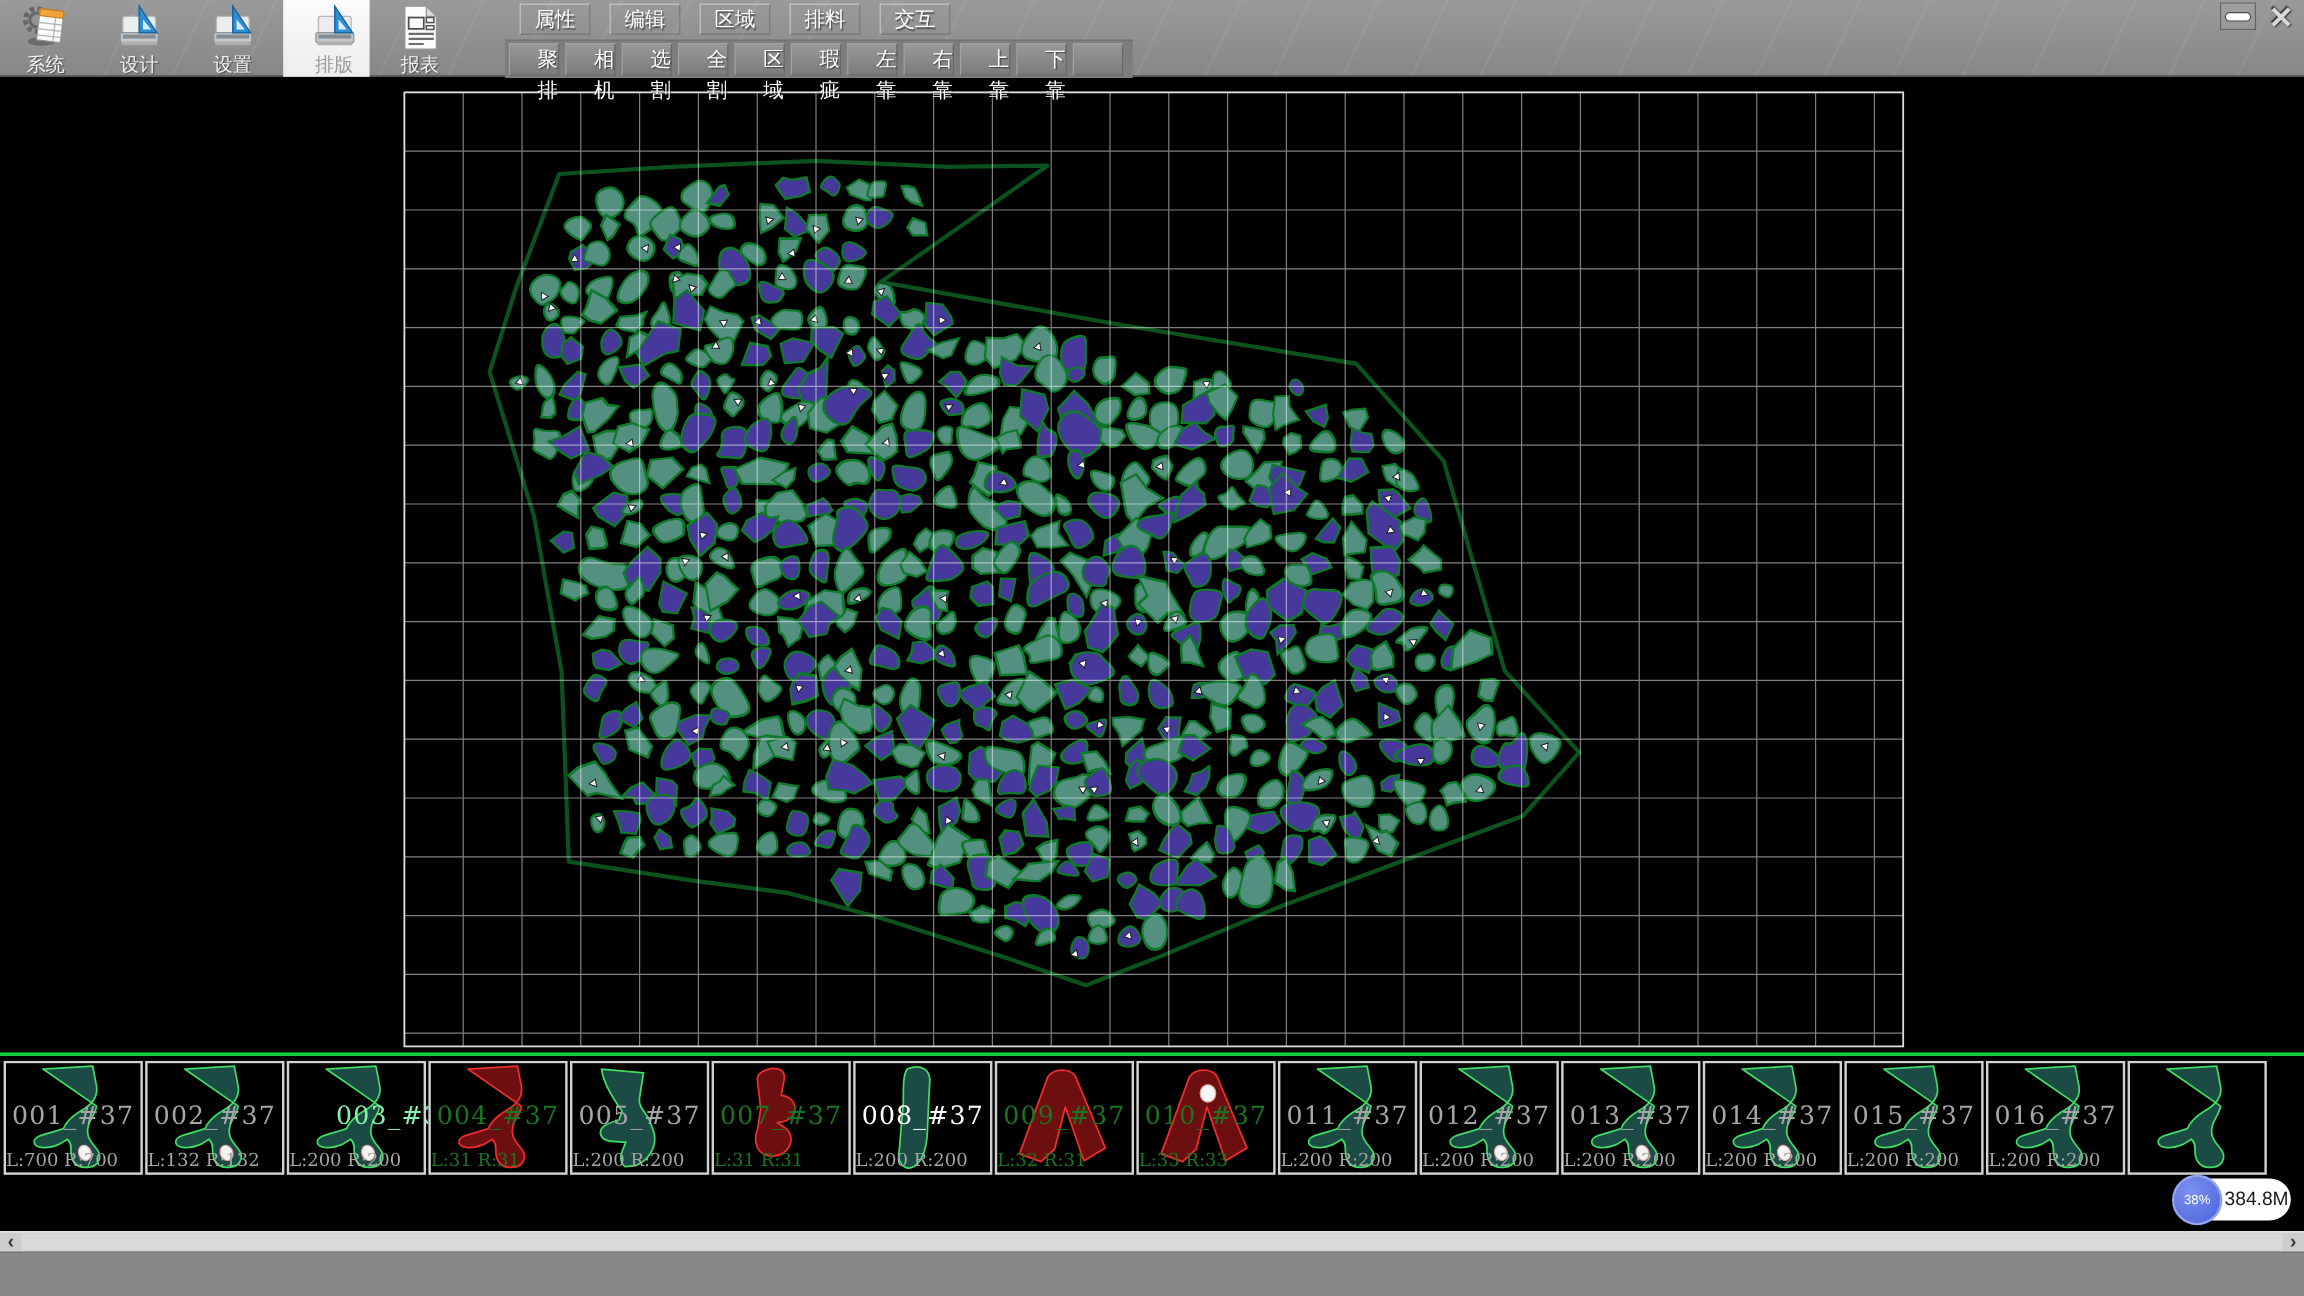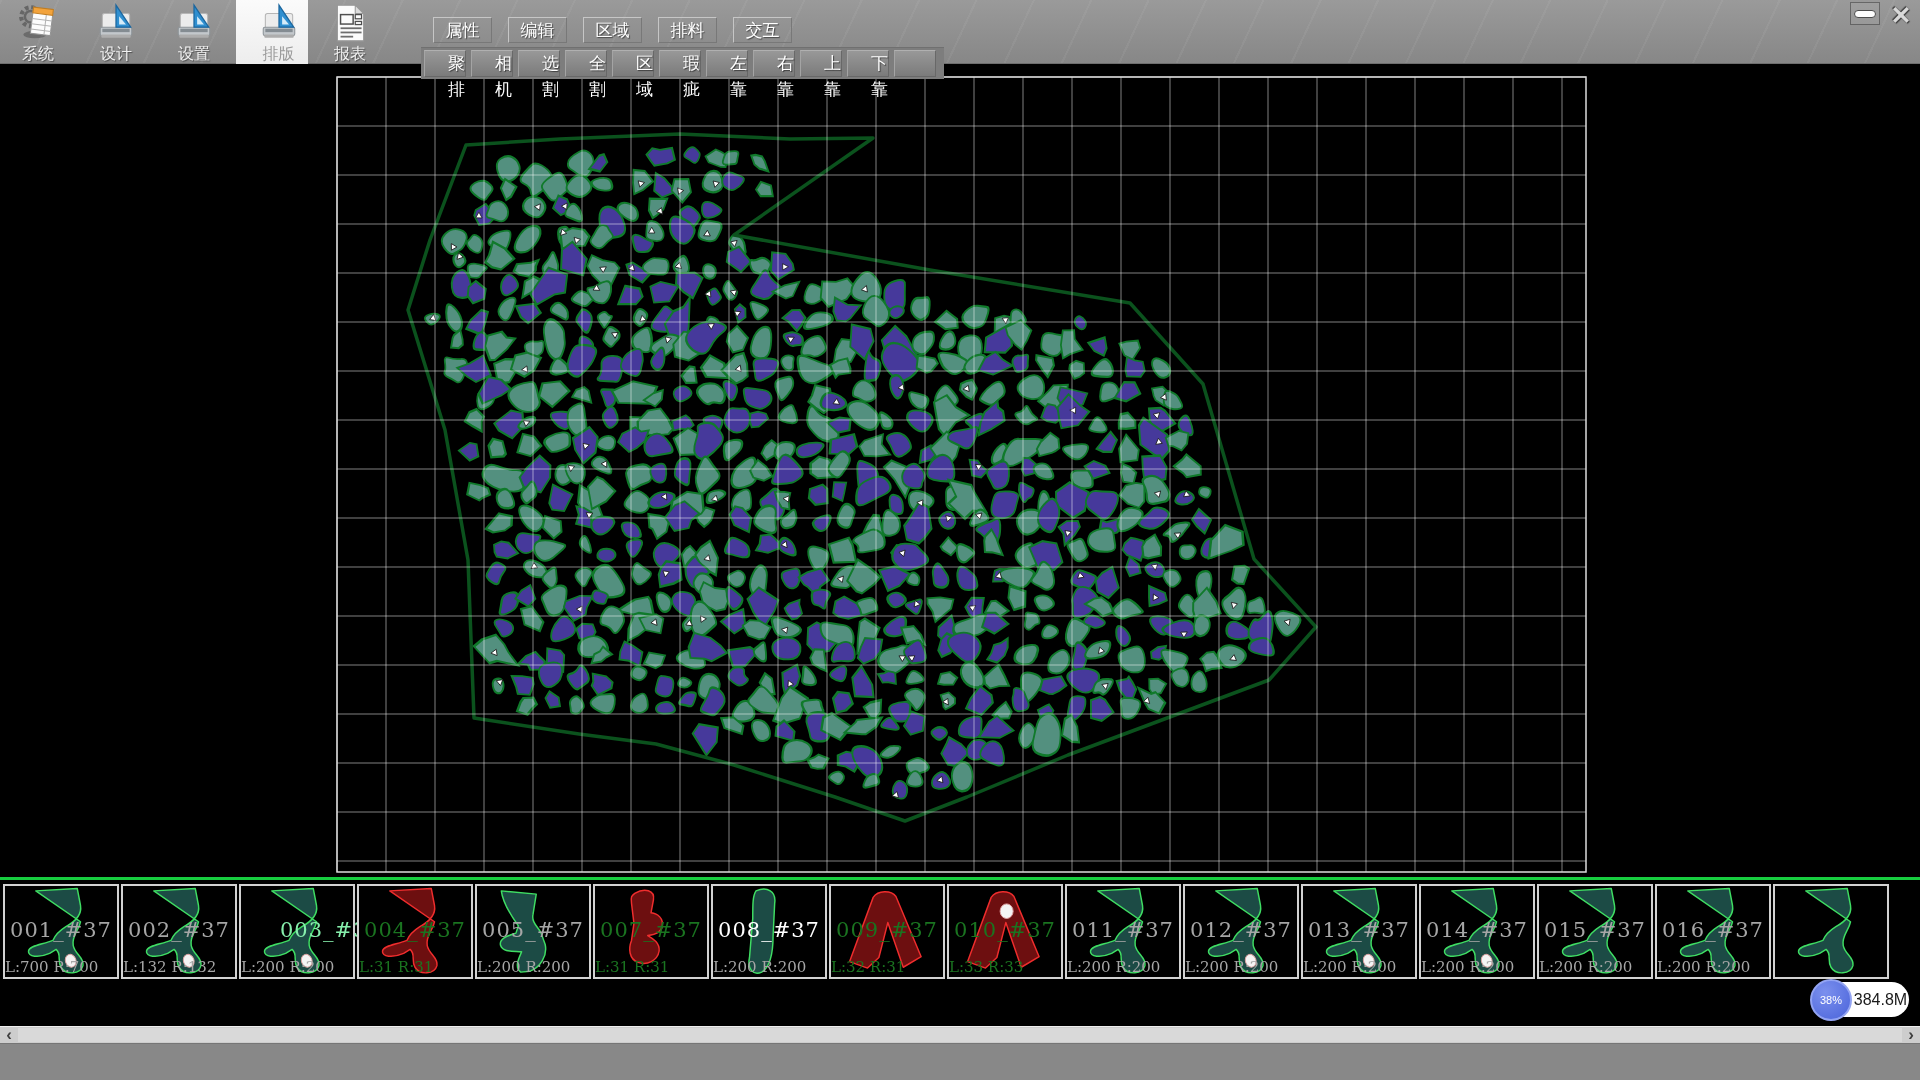--- a/index.html
+++ b/index.html
@@ -15,21 +15,21 @@
     border-bottom:1px solid #6e6e6e; z-index:20;
   }
   .appbar{ position:absolute; left:2px; top:0; height:64px; display:flex; }
   .app-btn{ width:72px; height:64px; display:flex; flex-direction:column; align-items:center; cursor:default; margin-right:6px; }
   .app-btn .ic{ flex:1; display:flex; align-items:center; justify-content:center; width:100%; padding-top:2px;}
   .app-btn .ic svg{ width:42px; height:42px; }
   .app-btn .lbl{ height:20px; font-size:16px; color:#f1f1f1; text-shadow:1px 1px 1px rgba(0,0,0,.45); }
   .app-btn.active{ background:linear-gradient(180deg,#fbfbfb,#ededed);padding-left:13px; }
   .app-btn.active .lbl{ color:#9a9a9a; text-shadow:none; }
 
-  .menus{ position:absolute; left:424px; top:14px; }
+  .menus{ position:absolute; left:424px; top:0; }
   .menu-row{ display:flex; margin-left:9px; margin-top:3px; }
   .menu-tab{
     width:59px; height:26px; margin-right:16px; text-align:center; line-height:25px;
     font-size:17px; color:#fff; text-shadow:1px 1px 1px rgba(0,0,0,.5);
     border:1px solid #c6c6c6; border-right-color:#787878; border-bottom-color:#787878;
   }
   .tool-wrap{ margin-top:4px; background:#7d7d7d; padding:2px 3px; display:inline-flex; margin-left:-3px;
     border-top:1px solid #707070;}
   .tool-btn{
     width:42px; height:27px; margin-right:5px; text-align:center; line-height:26px;

